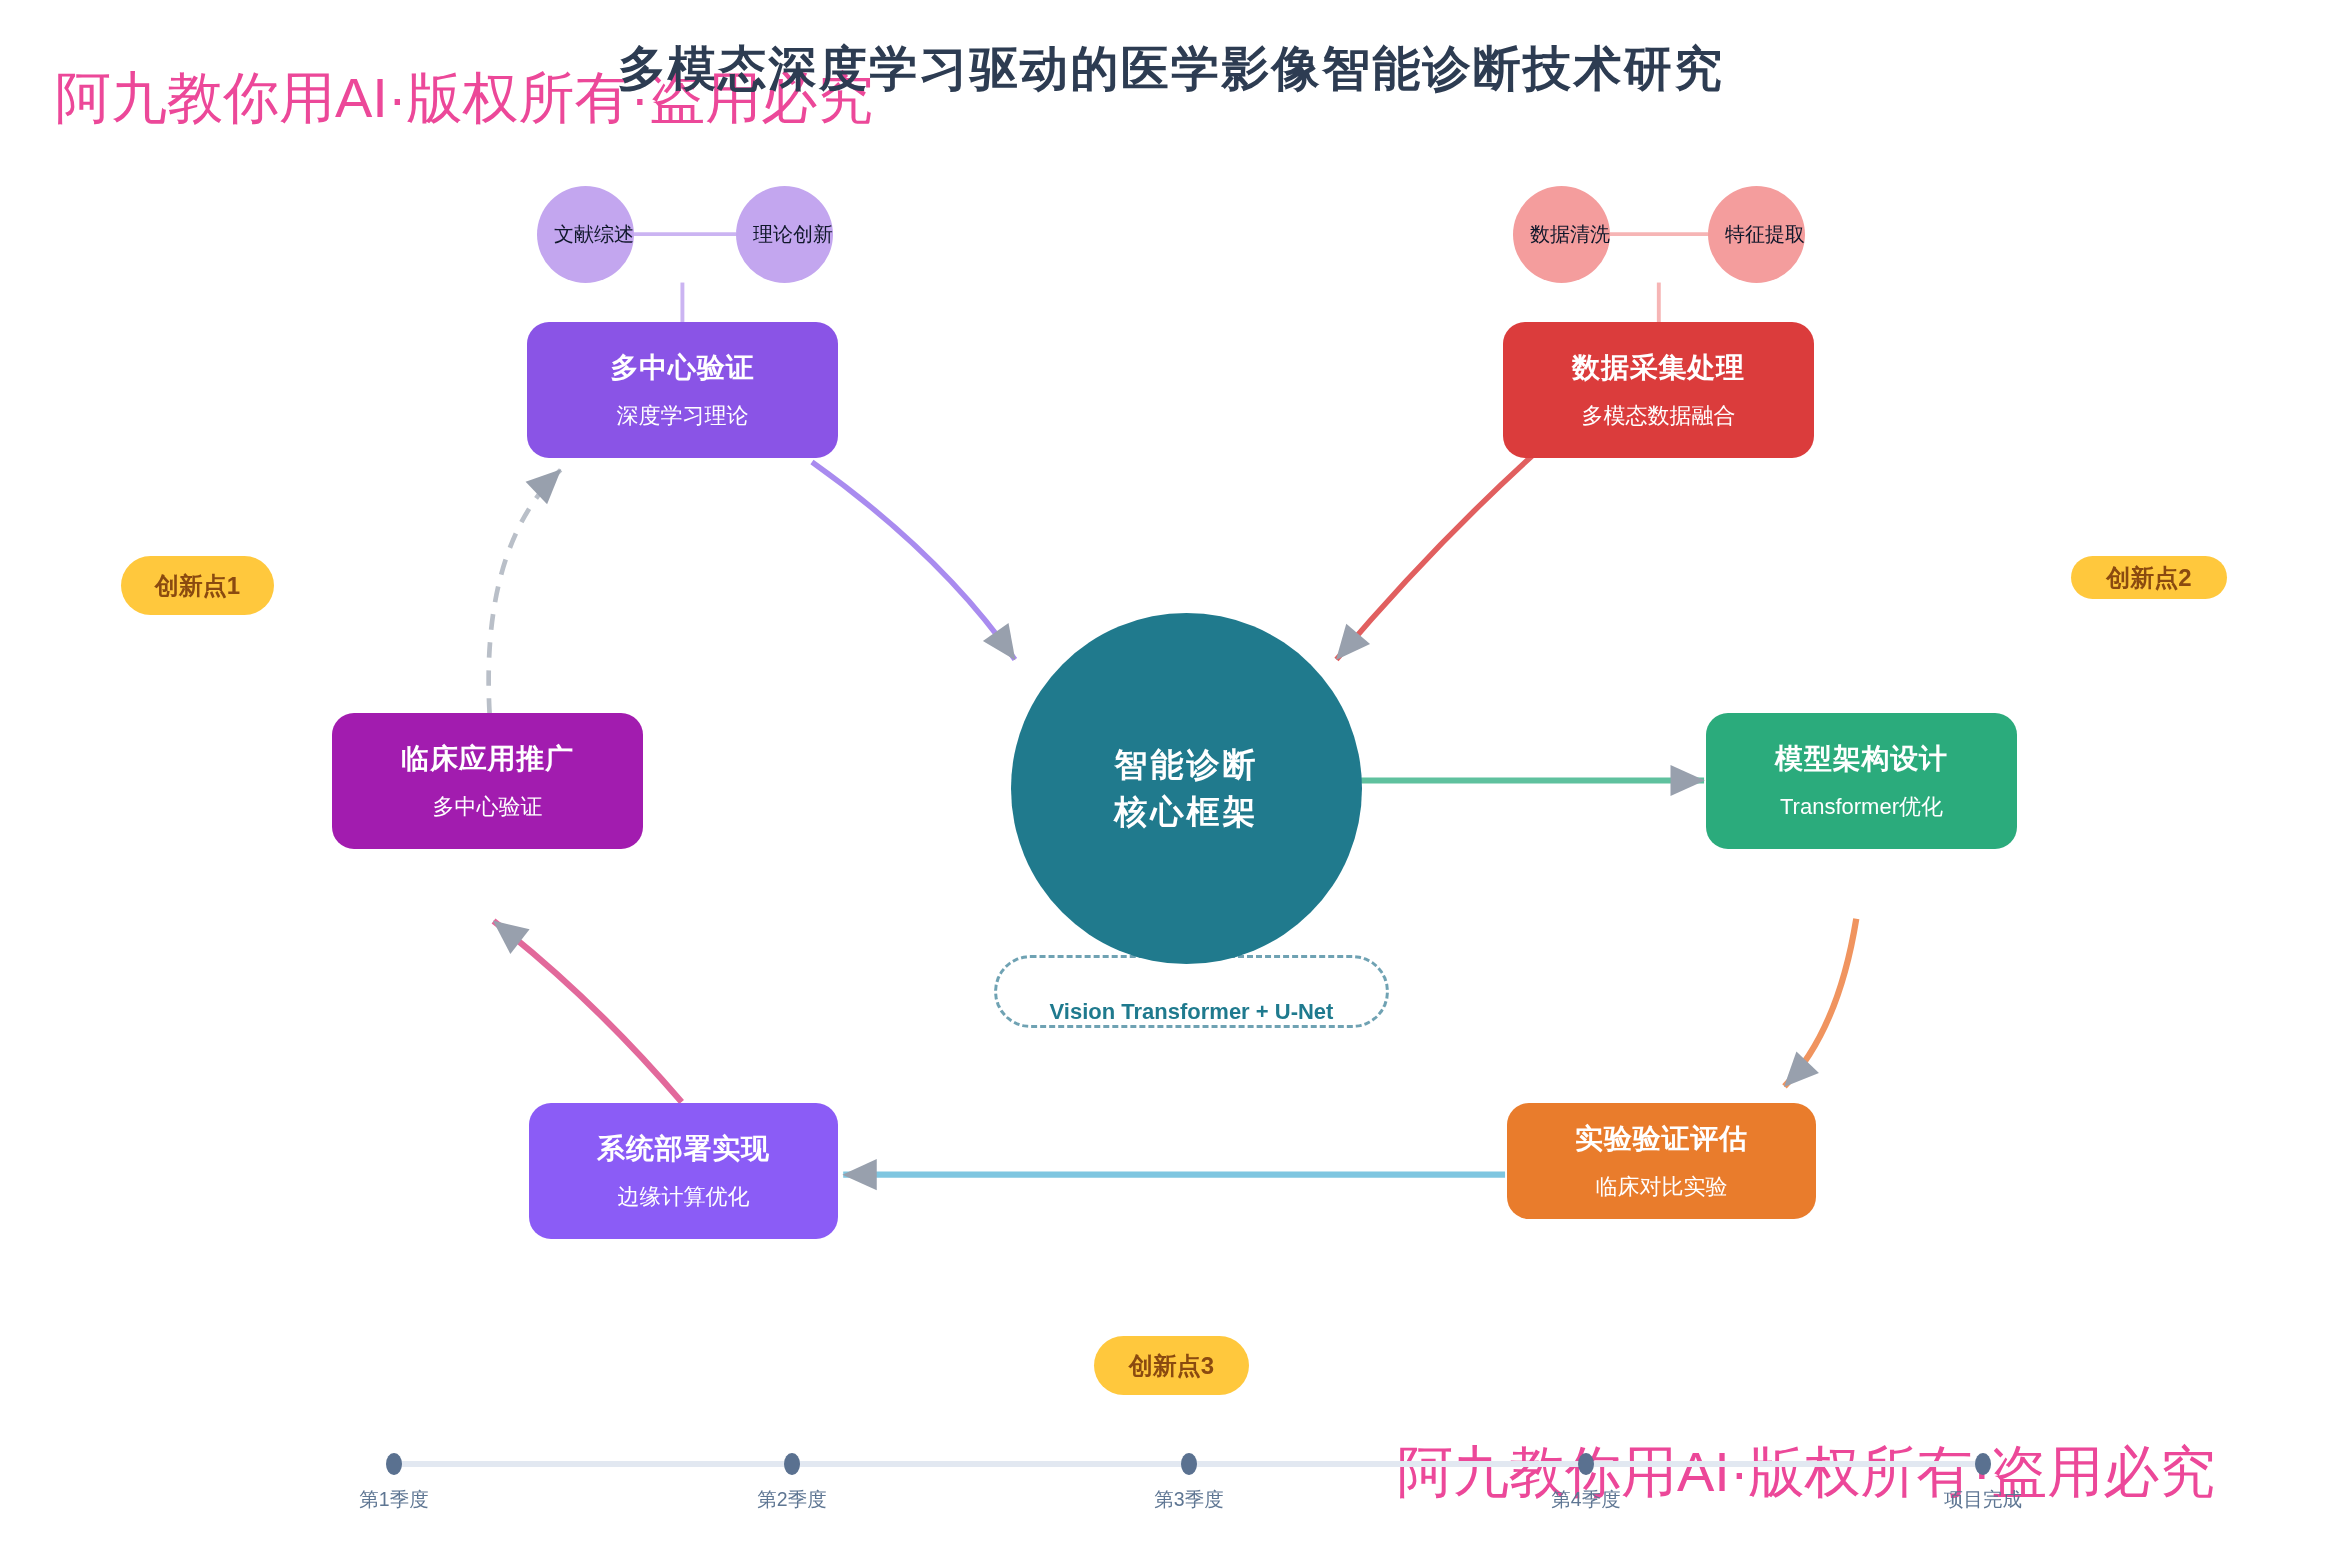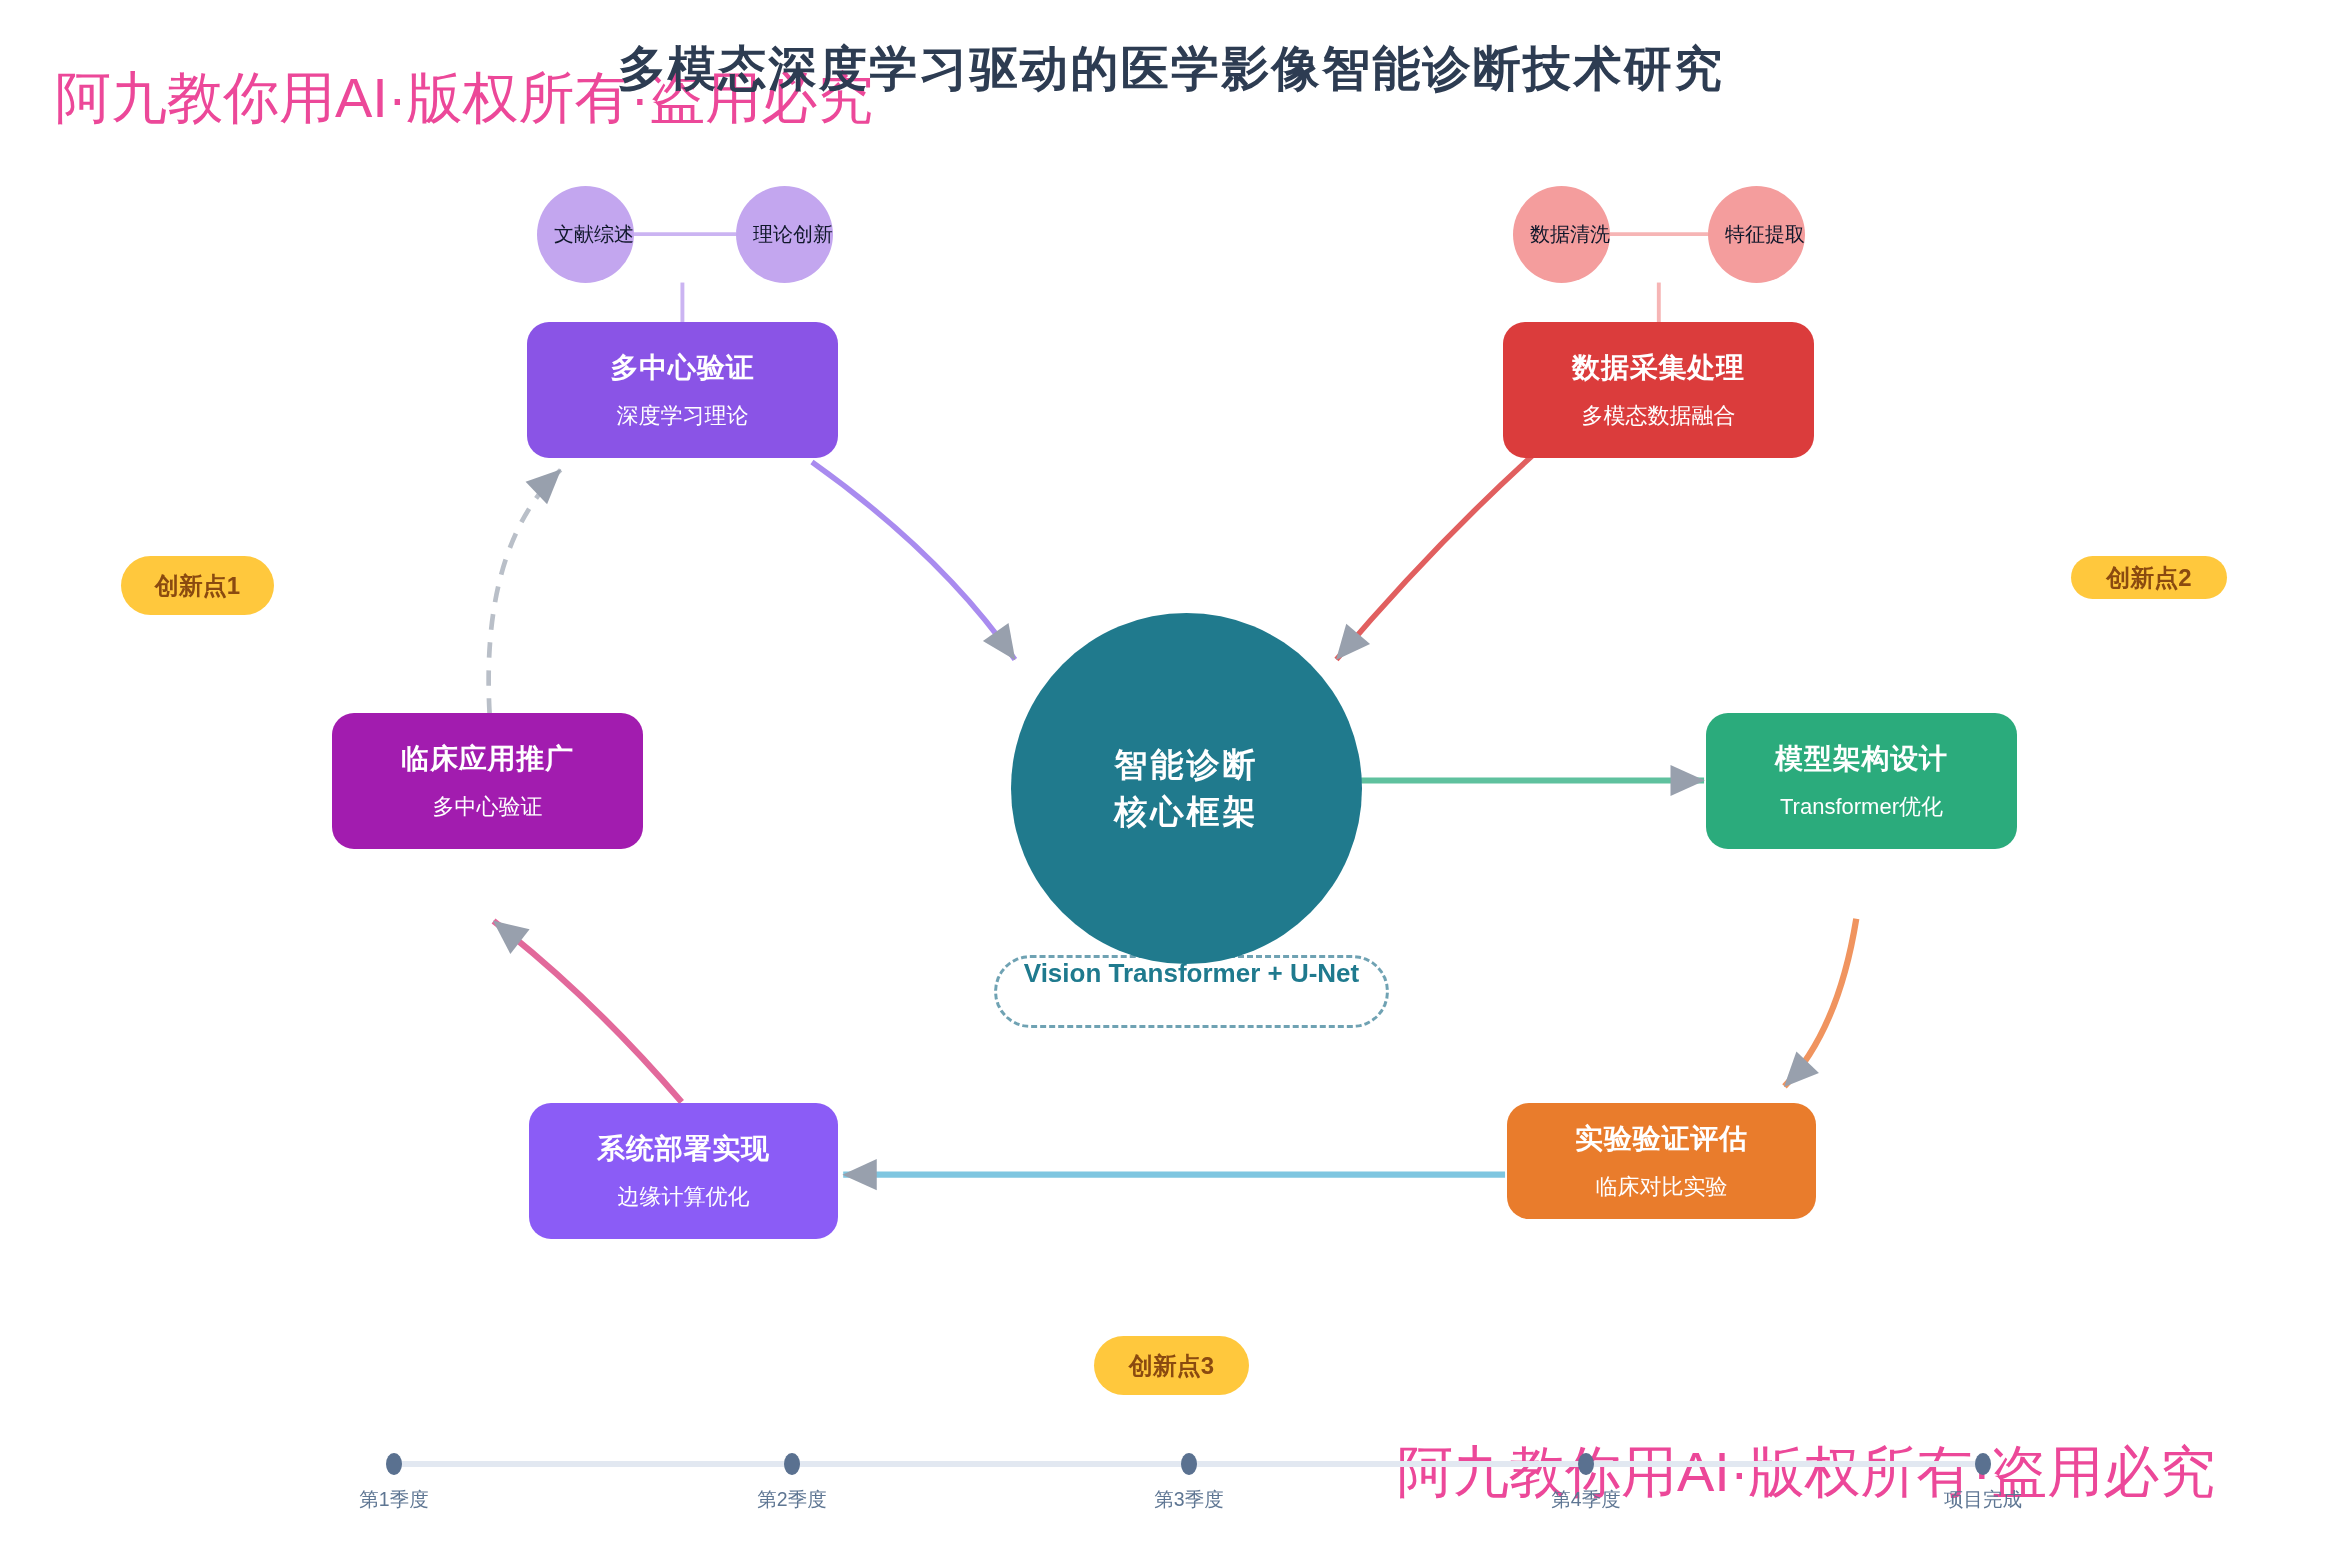--- a/index.html
+++ b/index.html
@@ -30,22 +30,22 @@
   .node-sub{font-size:22px;}
   .n-theory{left:527px;top:322px;width:311px;height:136px;background:#8a54e6;}
   .n-data{left:1503px;top:322px;width:311px;height:136px;background:#db3c3c;}
   .n-clinical{left:332px;top:713px;width:311px;height:136px;background:#a21caf;}
   .n-model{left:1706px;top:713px;width:311px;height:136px;background:#2bab7c;}
   .n-deploy{left:529px;top:1103px;width:309px;height:136px;background:#8b5cf6;}
   .n-experiment{left:1507px;top:1103px;width:309px;height:116px;background:#e97c2c;}
 
   .tech-pill{position:absolute;left:994px;top:955px;width:395px;height:73px;
     border:3.9px dashed #6fa2b3;border-radius:39px;box-sizing:border-box;
-    display:flex;align-items:flex-start;justify-content:center;
-    color:#1f7a8e;font-size:26px;font-weight:bold;z-index:4;}
+    display:flex;align-items:flex-end;justify-content:center;
+    color:#1f7a8e;font-size:22px;font-weight:bold;z-index:4;}
 
   .core{position:absolute;left:1011px;top:613px;width:351px;height:351px;
     border-radius:50%;background:#207a8d;color:#ffffff;z-index:5;
     display:flex;flex-direction:column;align-items:center;justify-content:center;
     gap:2px;font-size:33px;font-weight:bold;letter-spacing:3.1px;}
 
   .badge{position:absolute;background:#ffc83d;color:#8a4a10;z-index:6;
     font-size:24px;font-weight:bold;border-radius:31px;
     display:flex;align-items:center;justify-content:center;}
   .b1{left:121px;top:556px;width:153px;height:59px;}

